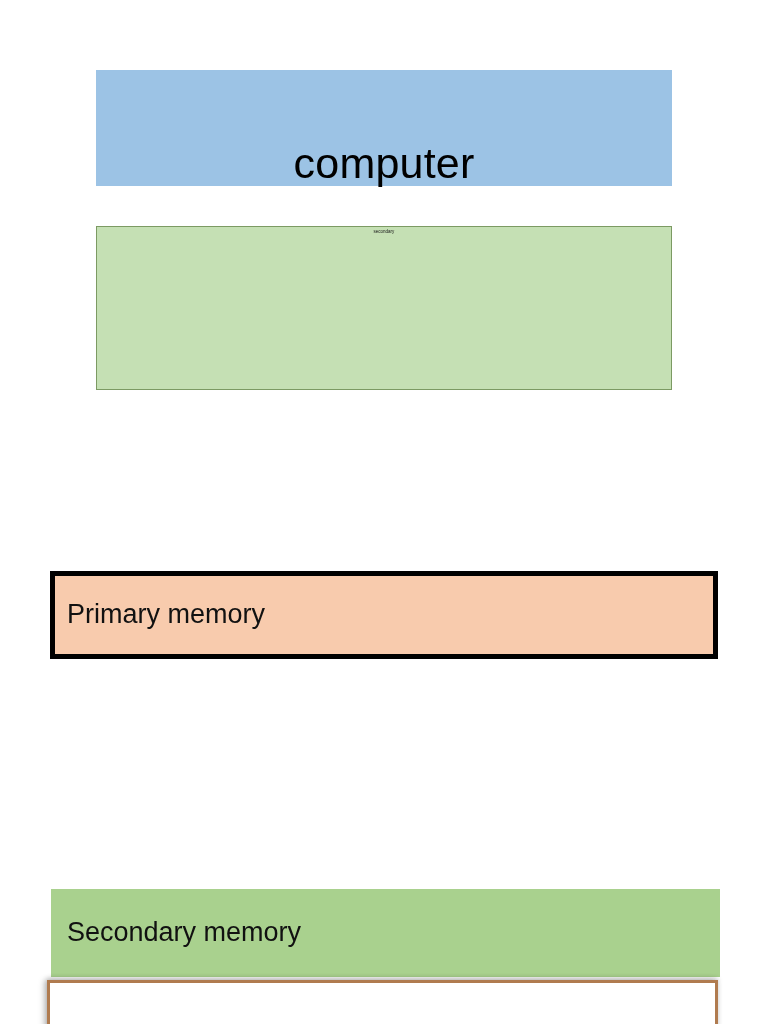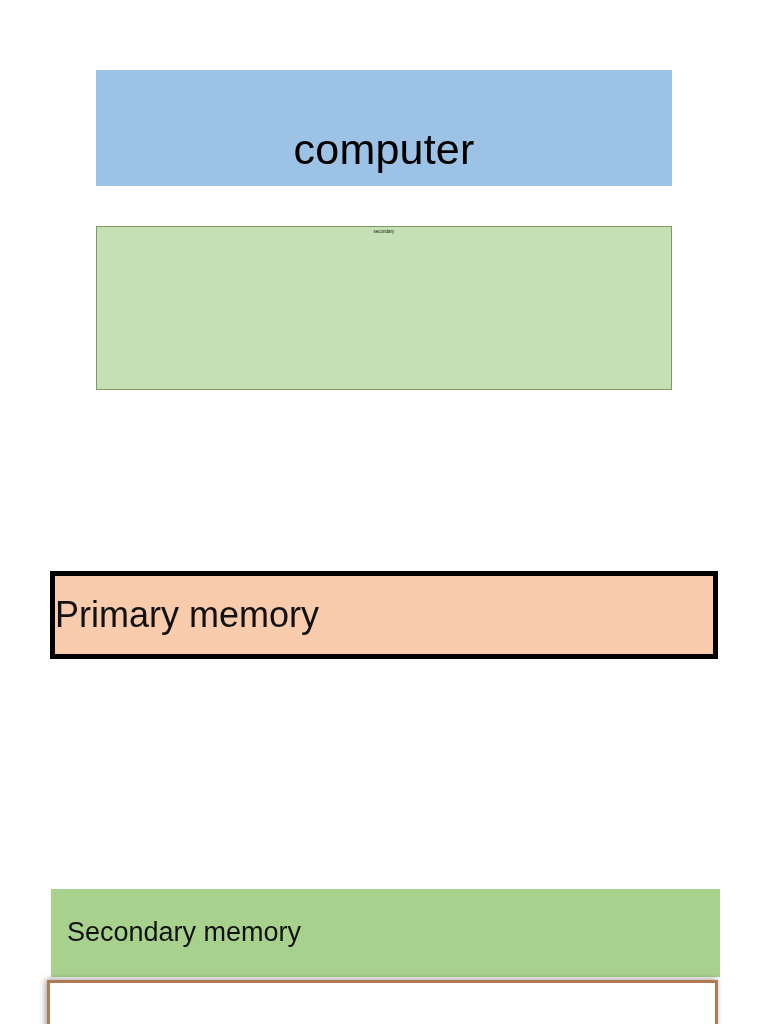--- a/index.html
+++ b/index.html
@@ -36,21 +36,21 @@
     display: flex;
     align-items: flex-end;
     justify-content: center;
     box-sizing: border-box;
   }
   .title-banner-text {
     font-size: 43px;
     line-height: 1.05;
     font-weight: 400;
     color: #000000;
-    padding-bottom: 14px;
+    padding-bottom: 0;
     letter-spacing: 0.2px;
     margin-top: 33px;
   }
 
   
   .content-panel {
     position: absolute;
     left: 96px;
     top: 226px;
     width: 576px;
@@ -77,24 +77,24 @@
     top: 571px;
     width: 668px;
     height: 88px;
     background: #F8CBAD;
     border: 5px solid #000000;
     box-sizing: border-box;
     display: flex;
     align-items: center;
   }
   .primary-box-label {
-    font-size: 36px;
+    font-size: 27px;
     line-height: 1.1;
     color: #111111;
-    padding-left: 0;
+    padding-left: 12px;
   }
 
   
   .secondary-box {
     position: absolute;
     left: 51px;
     top: 889px;
     width: 669px;
     height: 88px;
     background: #A9D18E;

